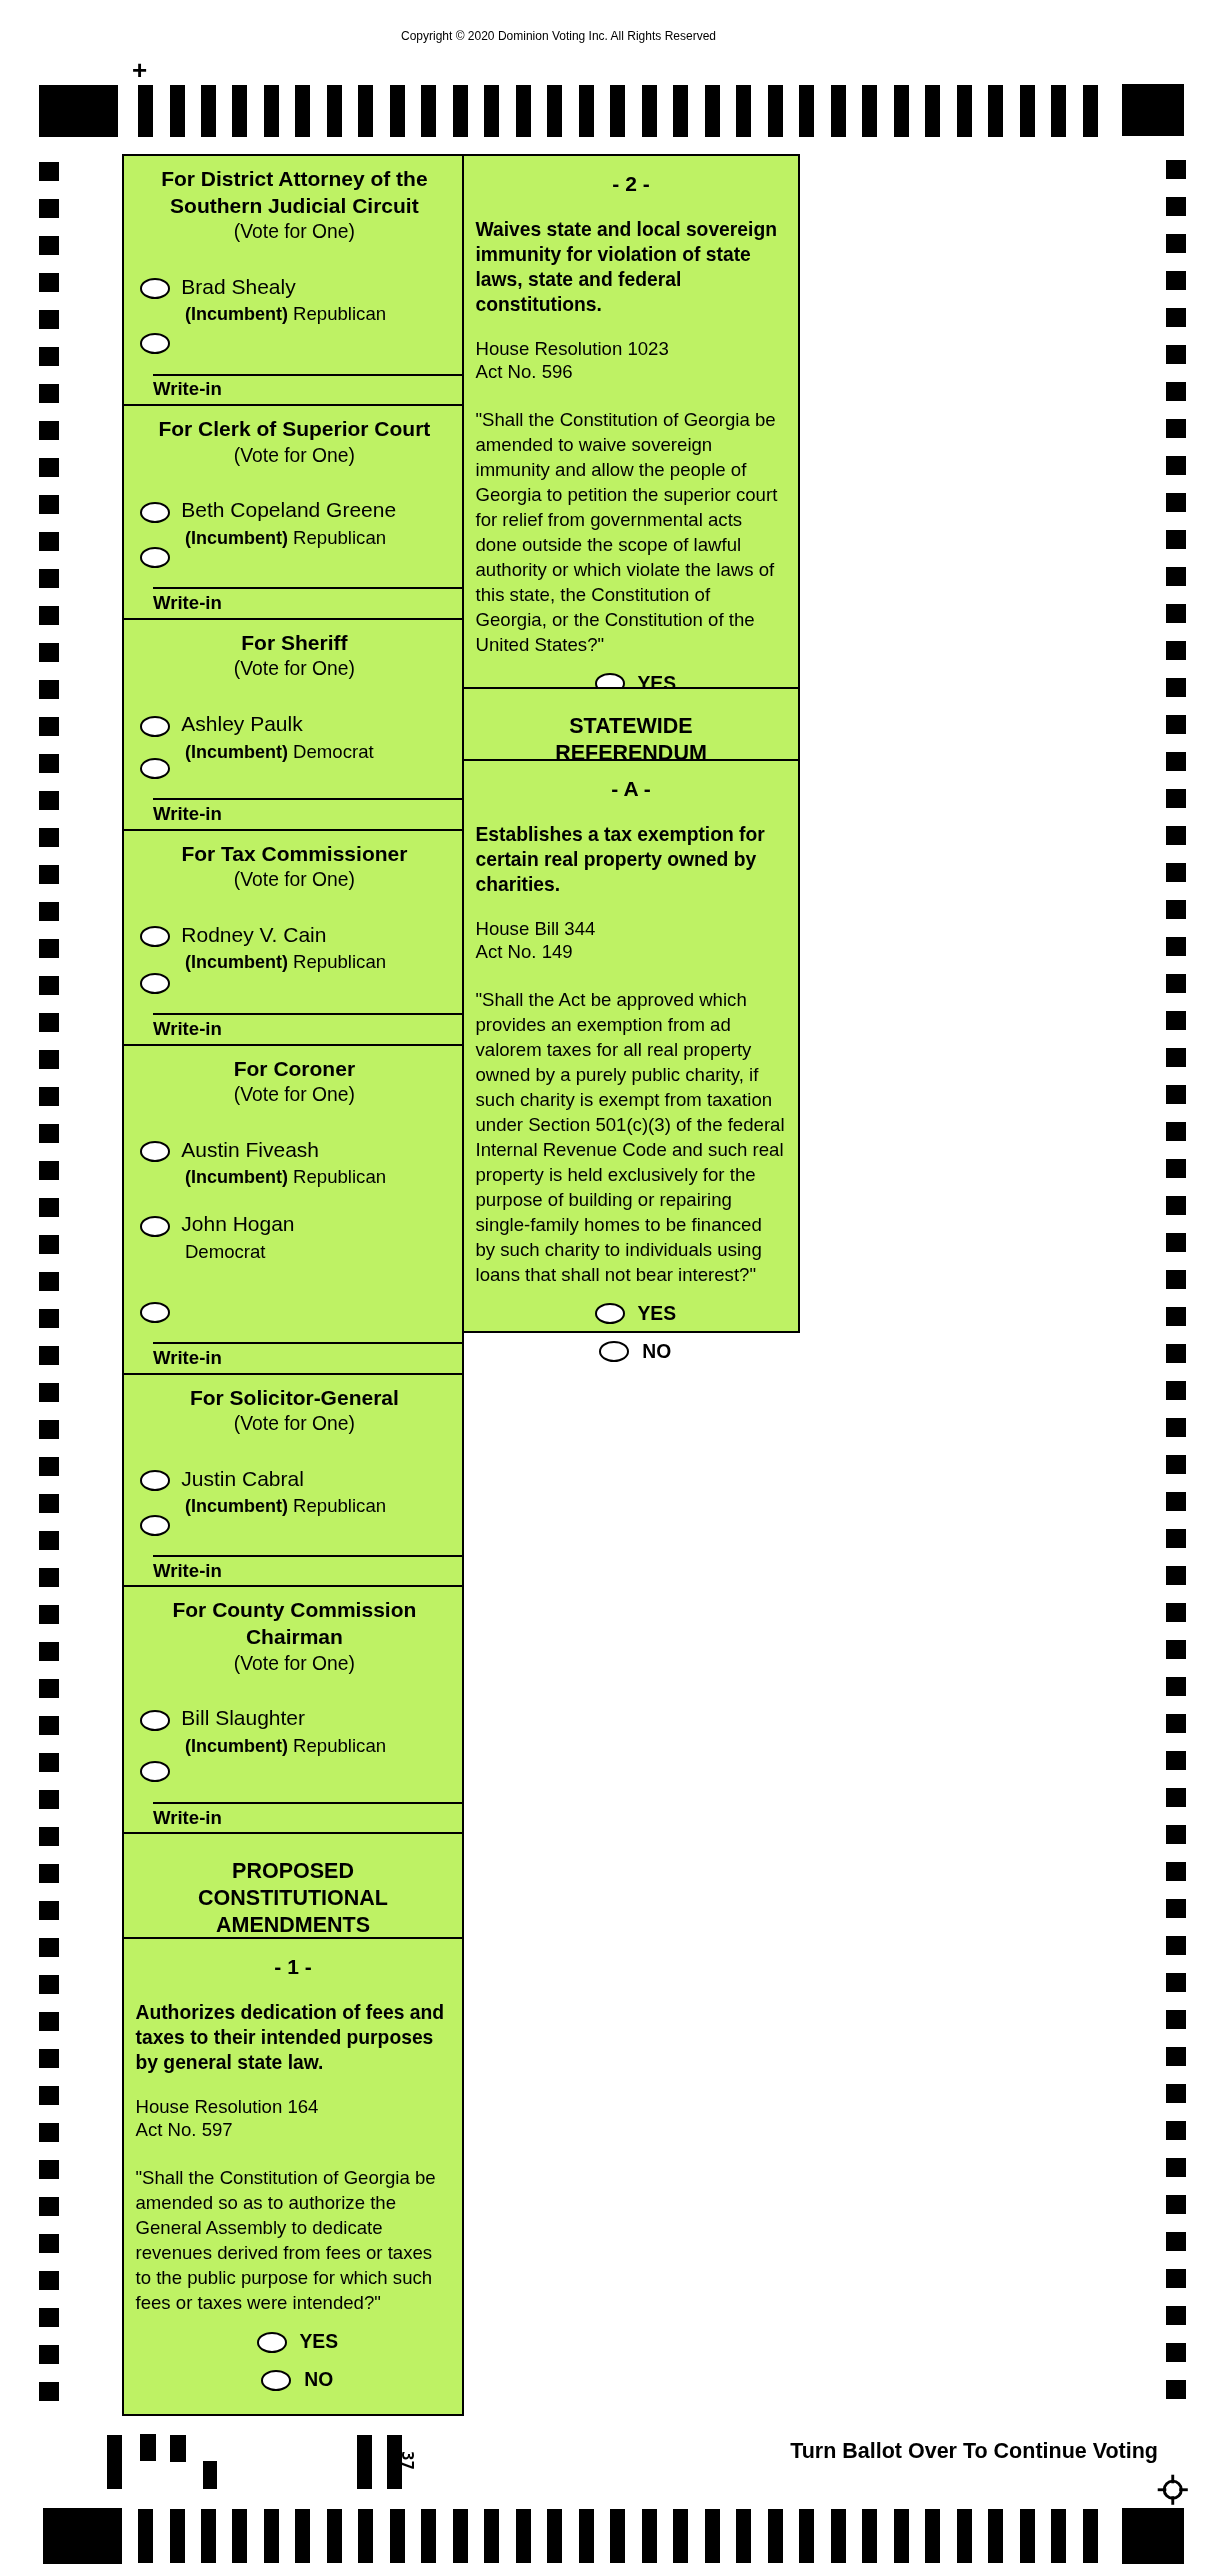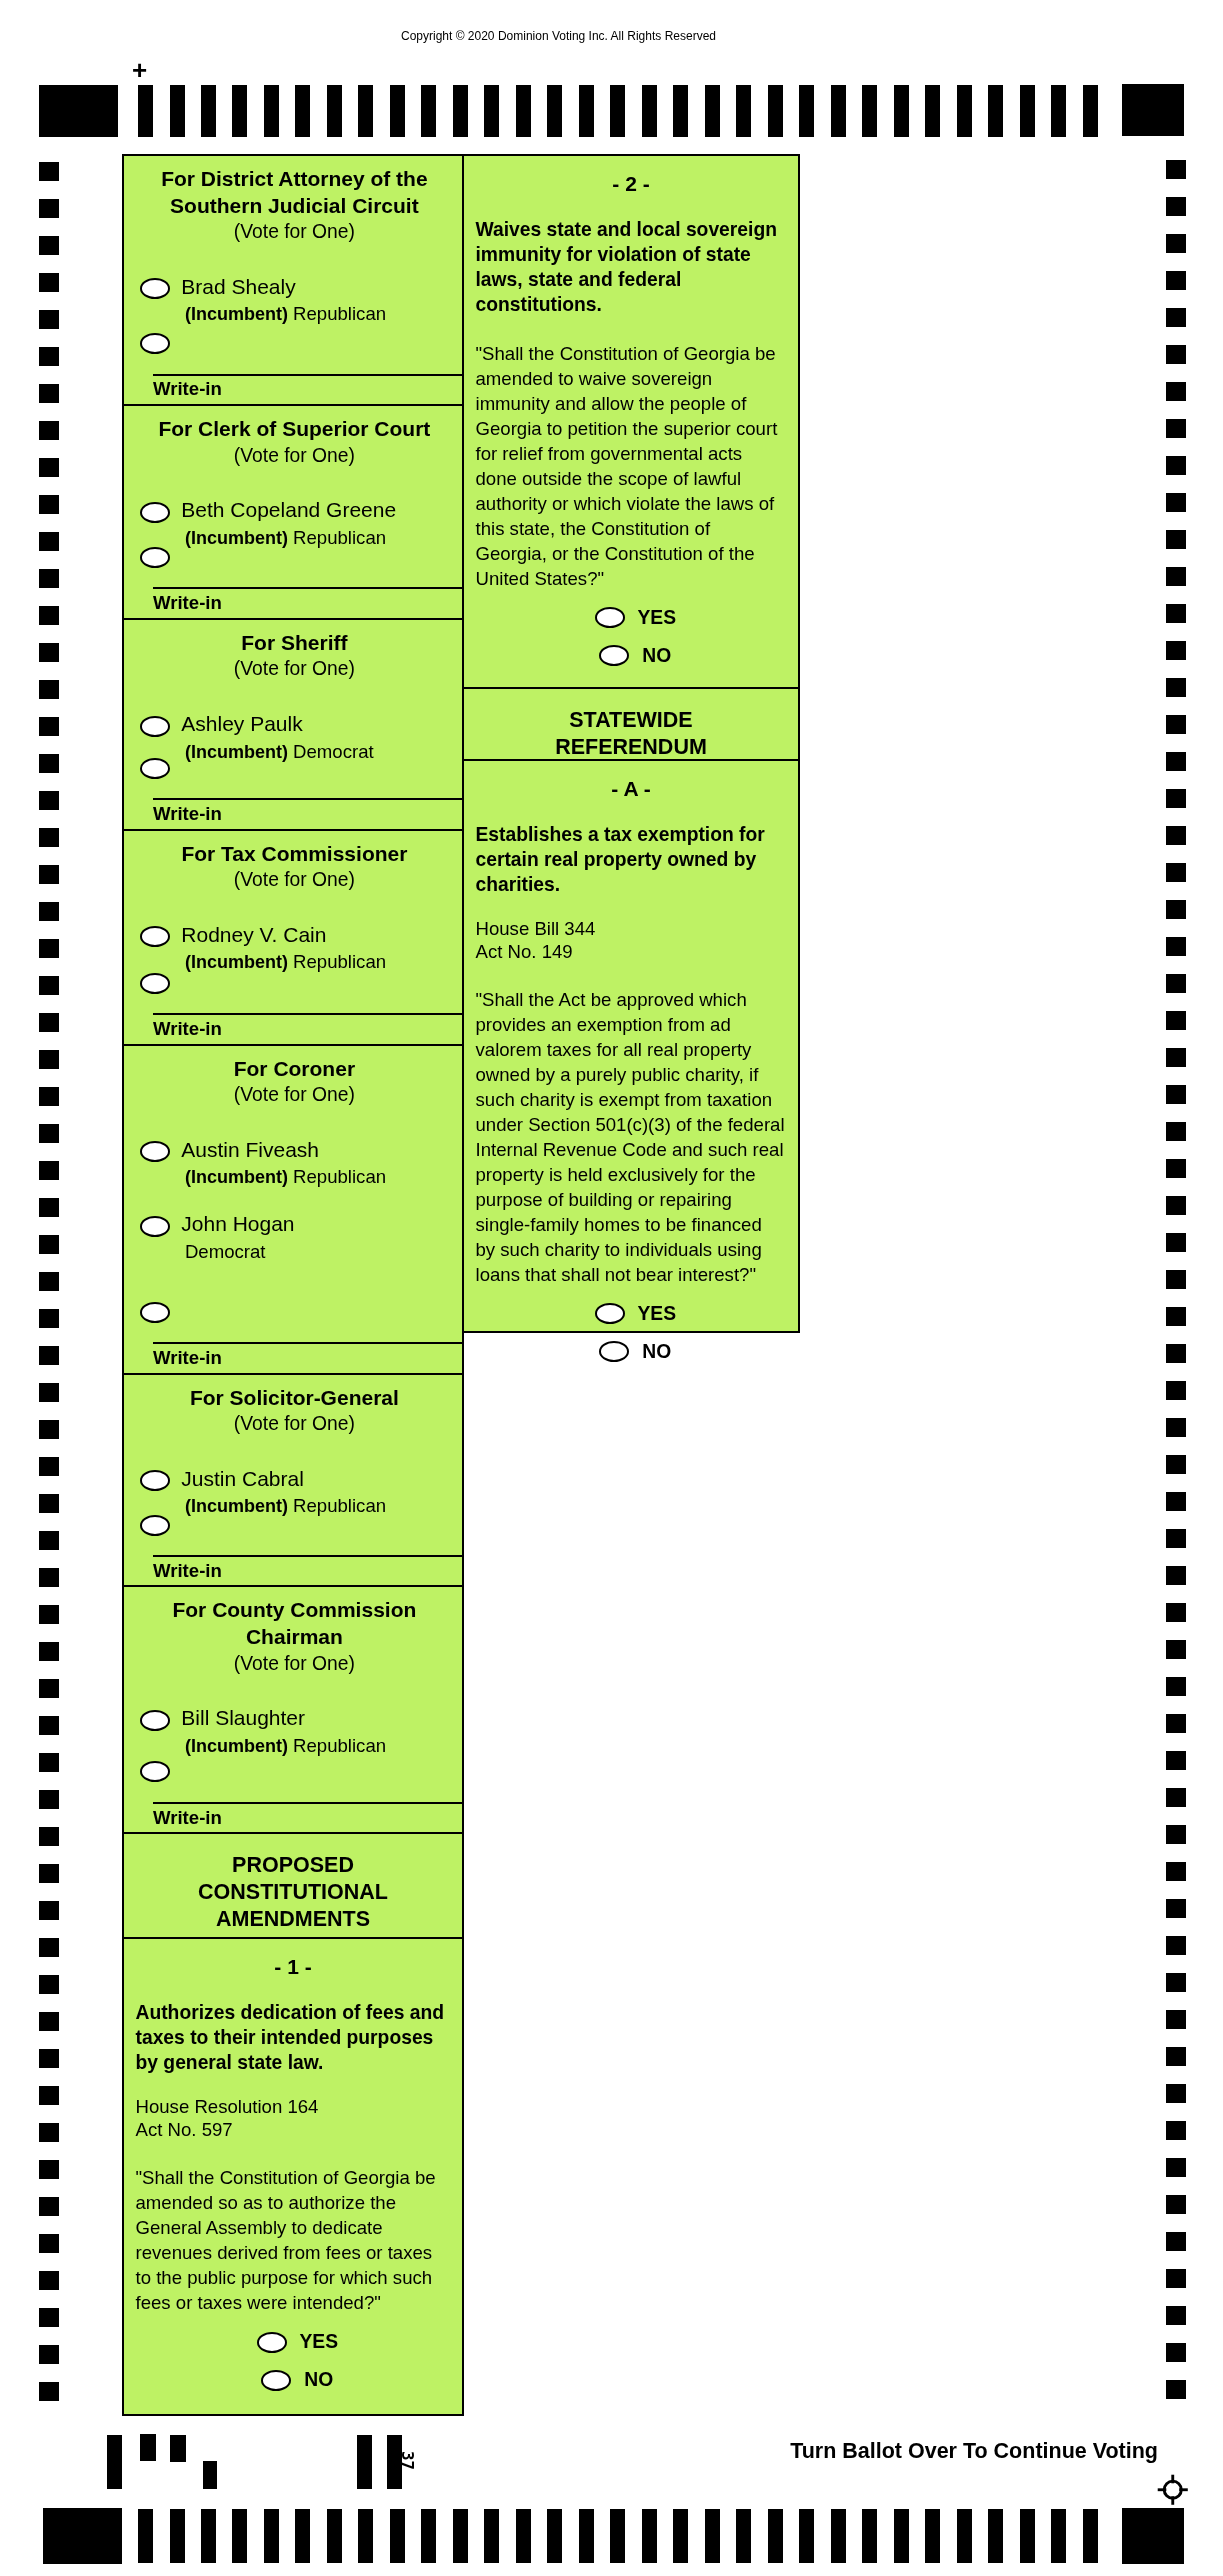--- a/index.html
+++ b/index.html
@@ -44,21 +44,21 @@
   .cand-name{font-weight:normal;font-size:21px;line-height:23.6px;}
   .cand-party{font-size:18.6px;margin-top:5px;margin-left:3.6px;}
   .cand-party b{font-size:18px;margin-top:14px;}
   .writein-oval{position:absolute;left:15.8px;bottom:50px;}
   .writein{position:absolute;left:29px;right:0;bottom:3.6px;}
   .wi-line{border-top:2.1px solid #000;}
   .wi-label{font-weight:bold;font-size:18.6px;margin-top:2.9px;}
 
   
   .hdr-box{display:flex;align-items:flex-start;justify-content:center;}
-  .hdr-text{font-weight:bold;font-size:21.5px;line-height:27px;text-align:center;max-width:236px;margin-top:18px;}
+  .hdr-text{font-weight:bold;font-size:21.5px;line-height:27px;text-align:center;max-width:236px;margin-top:24px;}
 
   
   .measure{padding:10px 11.5px 0 11.5px;}
   .m-num{text-align:center;font-weight:bold;font-size:21px;margin-top:5.7px;}
   .m-summary{font-weight:bold;font-size:19.3px;line-height:25px;margin-top:21.5px;}
   .m-auth{font-size:18.6px;line-height:23px;margin-top:20px;white-space:pre-line;}
   .m-question{font-size:18.6px;line-height:25px;margin-top:24px;}
   .m-option{display:flex;align-items:center;margin-top:15.8px;margin-left:8.6px;justify-content:center;}
   .m-opt-label{font-weight:bold;font-size:19.3px;margin-left:13px;}
 
@@ -236,20 +236,22 @@
     </div>
   </section>
 
 </div>
 
 <div class="col col-right">
 
   <section class="sec r1 measure">
     <div class="m-num">- 2 -</div>
     <div class="m-summary">Waives state and local sovereign immunity for violation of state laws, state and federal constitutions.</div>
+    <div class="m-auth">House Resolution 1023
+Act No. 596</div>
     <div class="m-question">"Shall the Constitution of Georgia be amended to waive sovereign immunity and allow the people of Georgia to petition the superior court for relief from governmental acts done outside the scope of lawful authority or which violate the laws of this state, the Constitution of Georgia, or the Constitution of the United States?"</div>
     <div class="m-option">
       <span class="oval"></span>
       <span class="m-opt-label">YES</span>
     </div>
     <div class="m-option">
       <span class="oval"></span>
       <span class="m-opt-label">NO</span>
     </div>
   </section>

